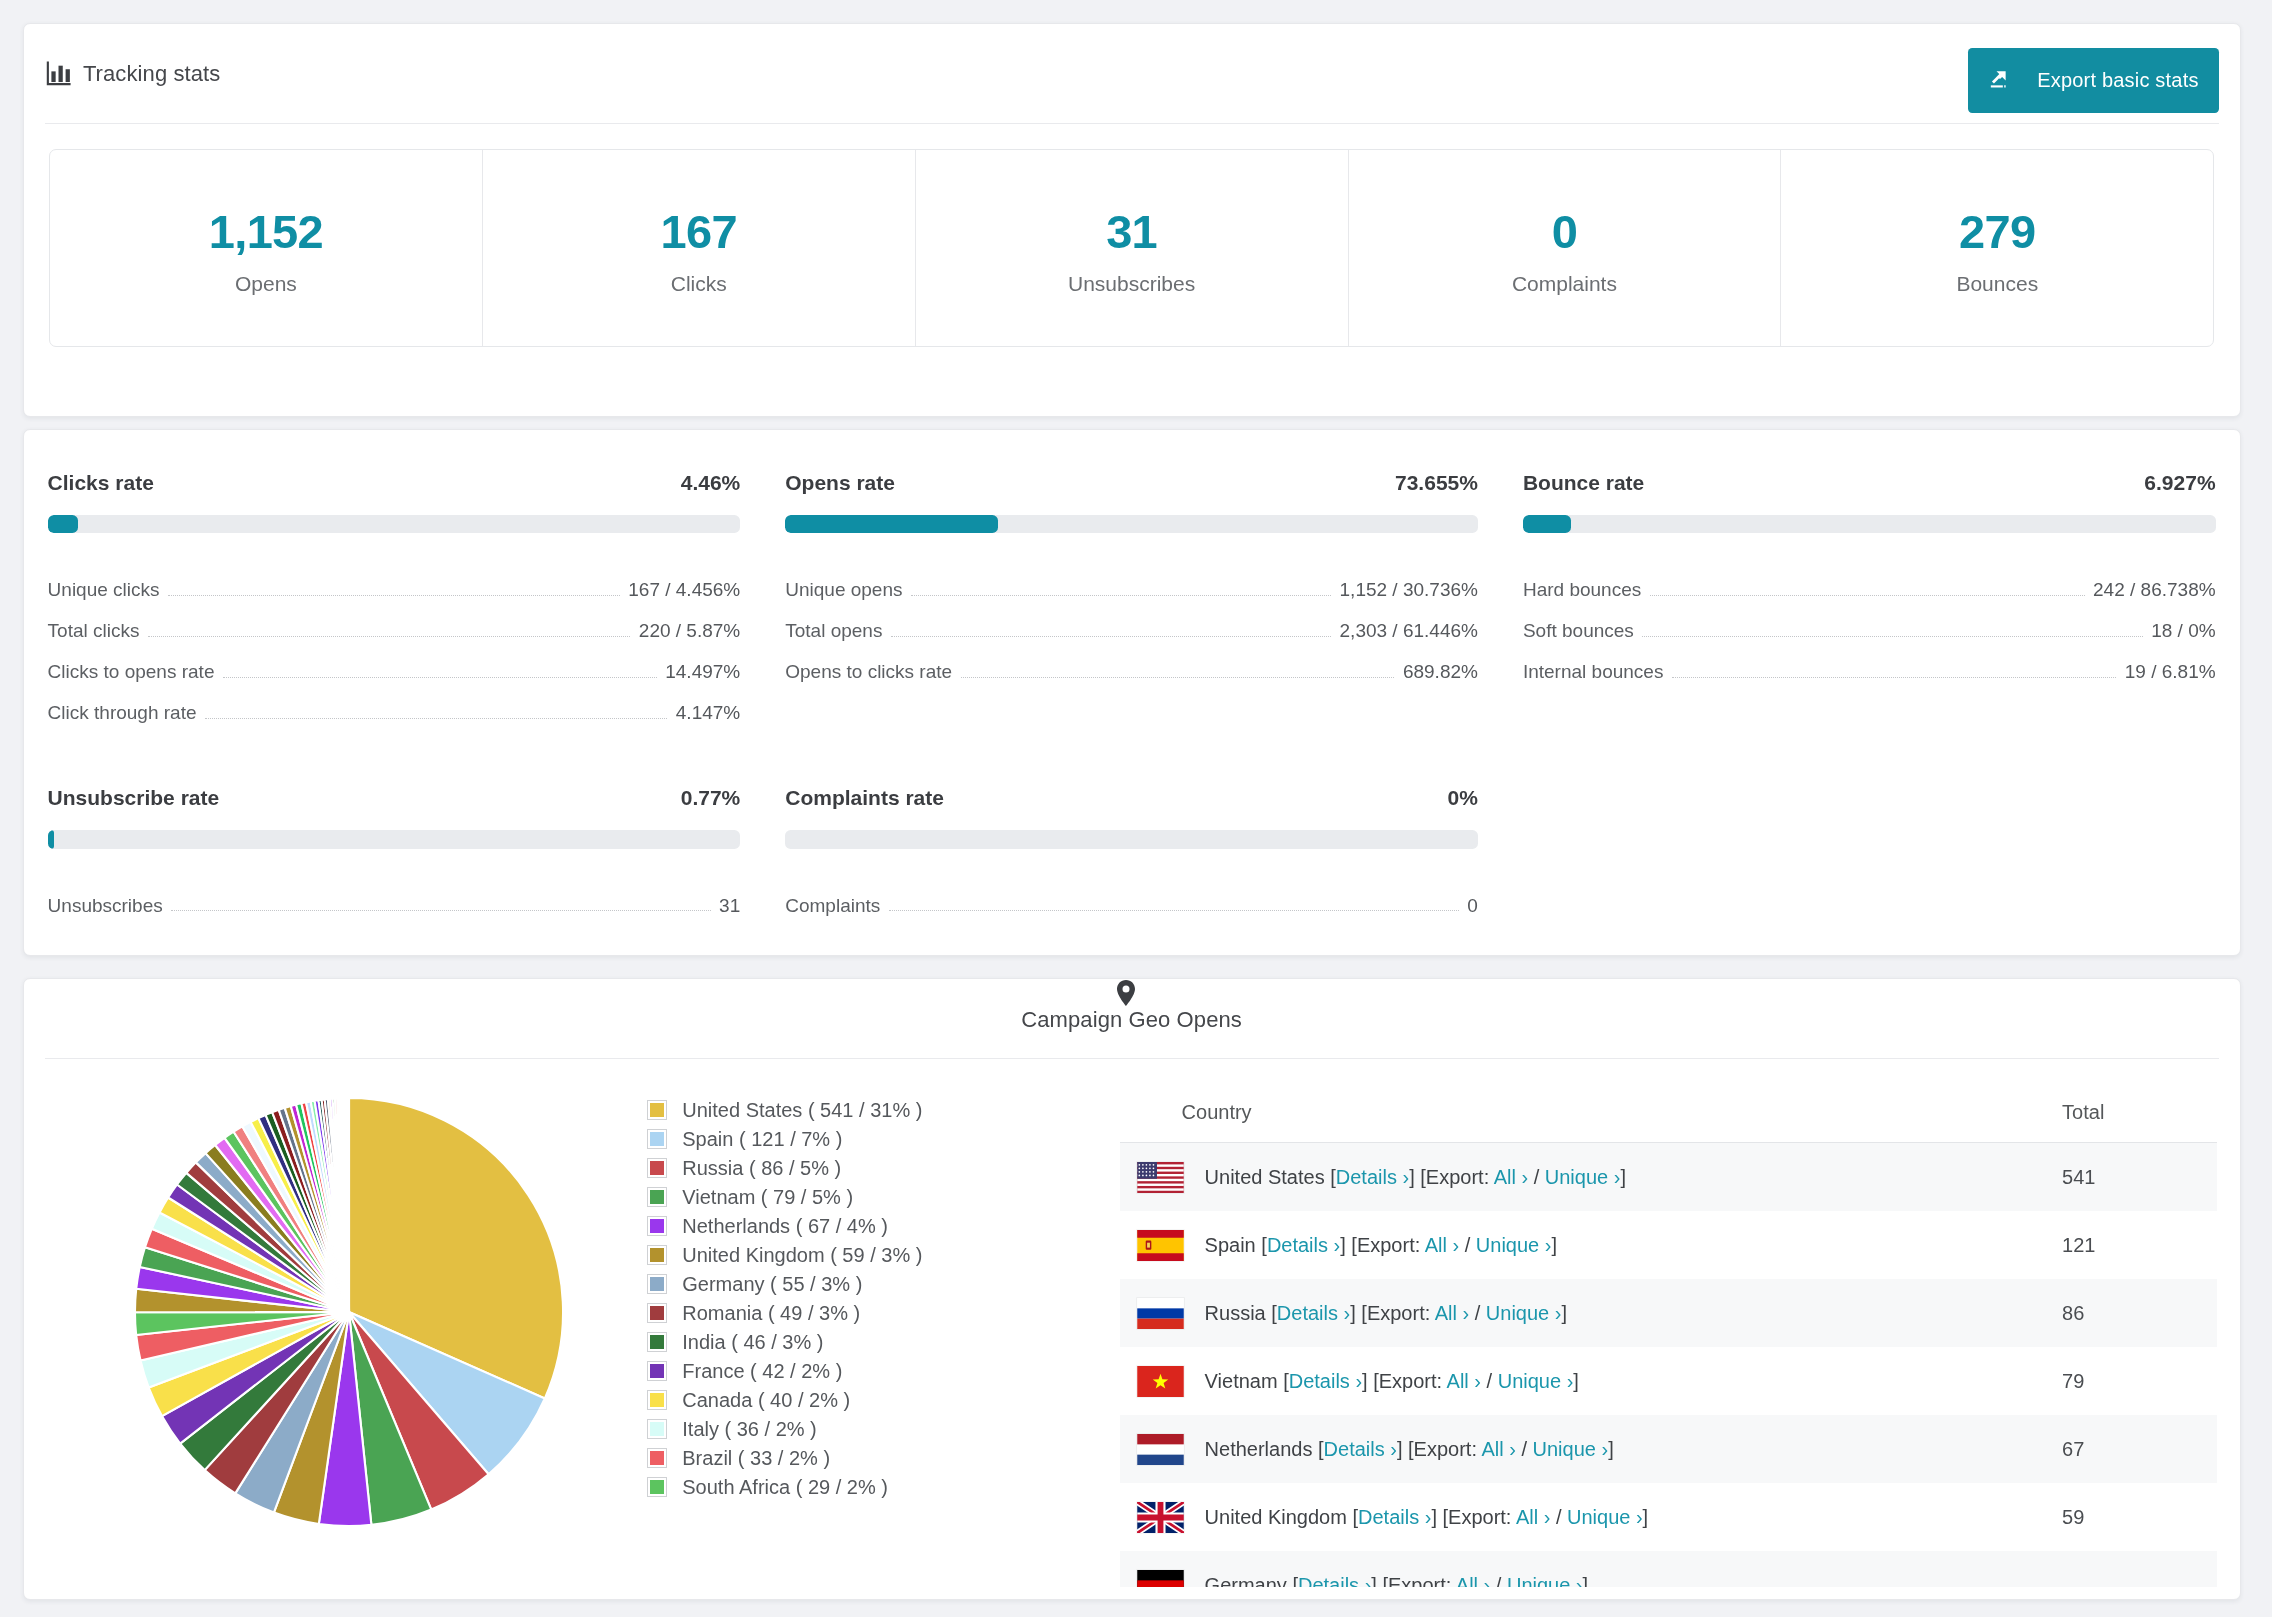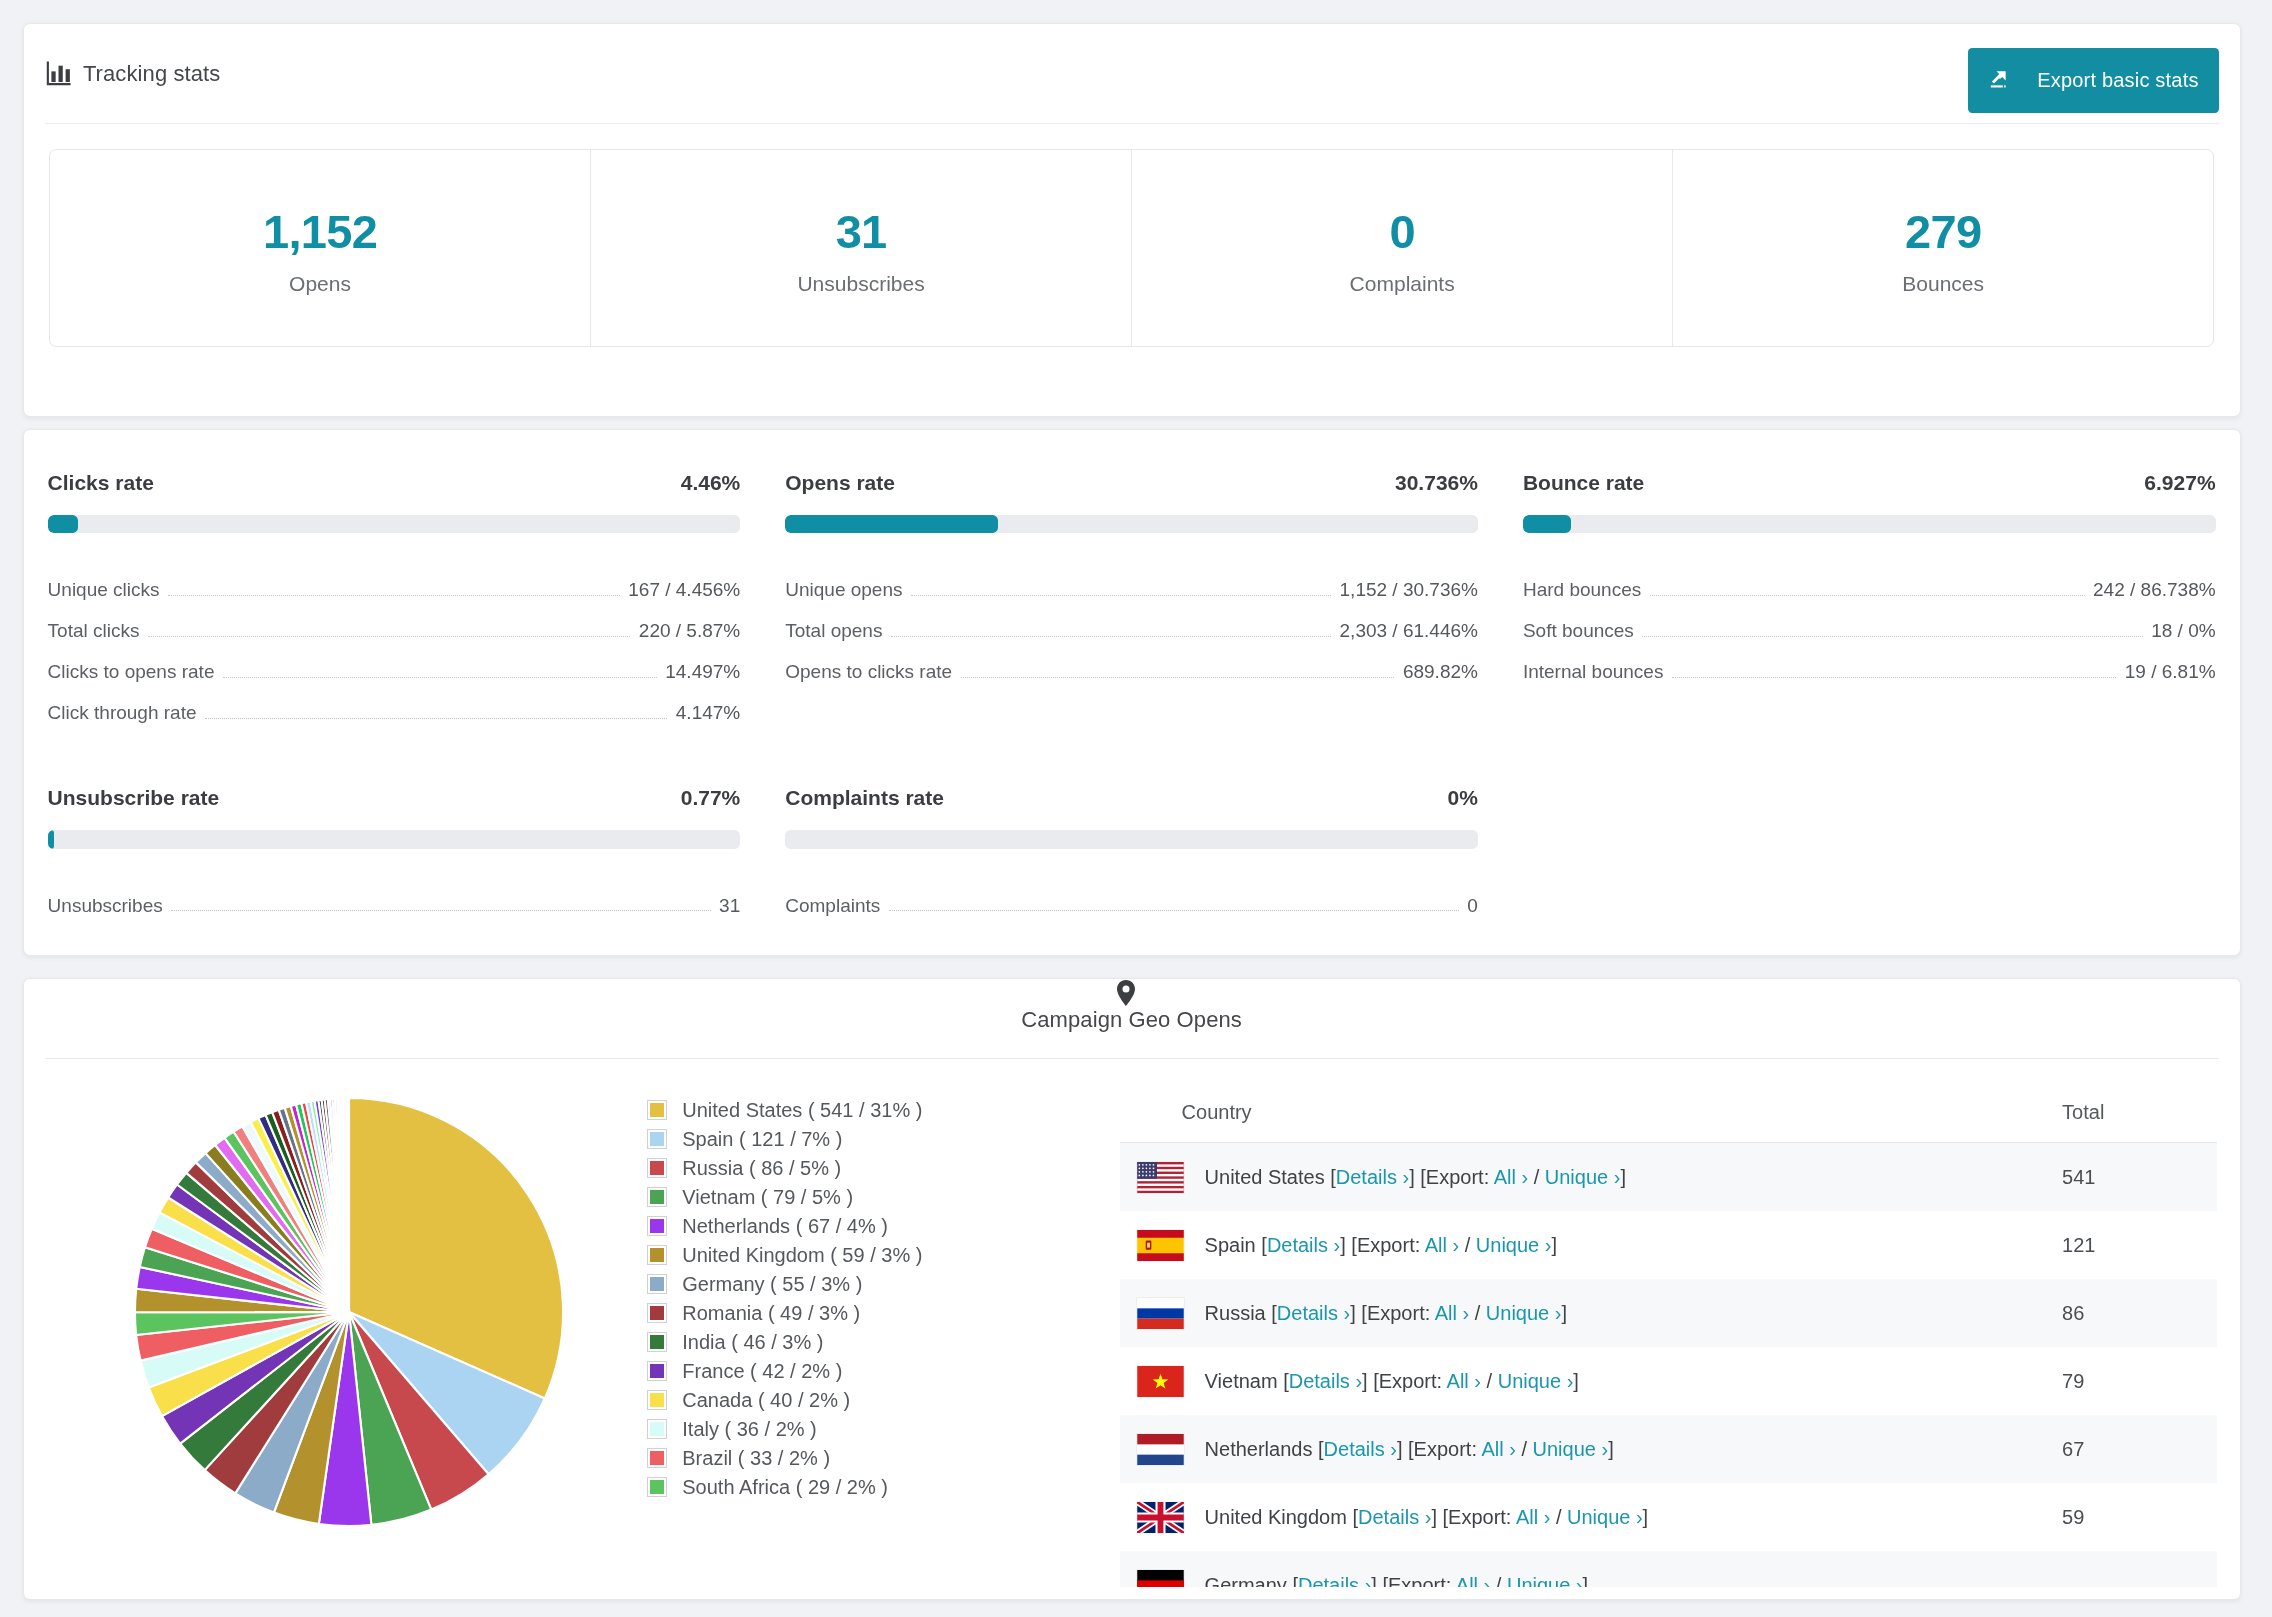--- a/index.html
+++ b/index.html
@@ -89,20 +89,24 @@
         <span>Export basic stats</span>
       </button>
     </div>
     <div class="divider"></div>
     <div class="stats-box">
         <div class="stat-cell">
           <div class="stat-num">1,152</div>
           <div class="stat-lbl">Opens</div>
         </div>
         <div class="stat-cell">
+          <div class="stat-num">167</div>
+          <div class="stat-lbl">Clicks</div>
+        </div>
+        <div class="stat-cell">
           <div class="stat-num">31</div>
           <div class="stat-lbl">Unsubscribes</div>
         </div>
         <div class="stat-cell">
           <div class="stat-num">0</div>
           <div class="stat-lbl">Complaints</div>
         </div>
         <div class="stat-cell">
           <div class="stat-num">279</div>
           <div class="stat-lbl">Bounces</div>
@@ -139,21 +143,21 @@
             <div class="srow">
               <span class="lbl">Click through rate</span>
               <span class="lead"></span>
               <span class="val">4.147%</span>
             </div>
           </div>
         </div>
         <div class="panel">
           <div class="panel-head">
             <span>Opens rate</span>
-            <span>30.736%</span>
+            <span>73.655%</span>
           </div>
           <div class="bar-track">
             <div class="bar-fill" style="width: 30.736%;"></div>
           </div>
           <div class="srows">
             <div class="srow">
               <span class="lbl">Unique opens</span>
               <span class="lead"></span>
               <span class="val">1,152 / 30.736%</span>
             </div>

